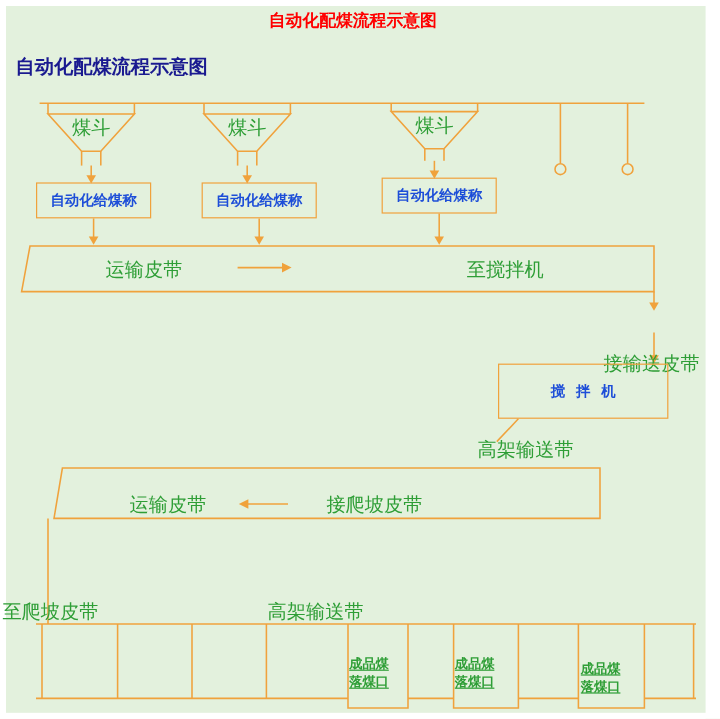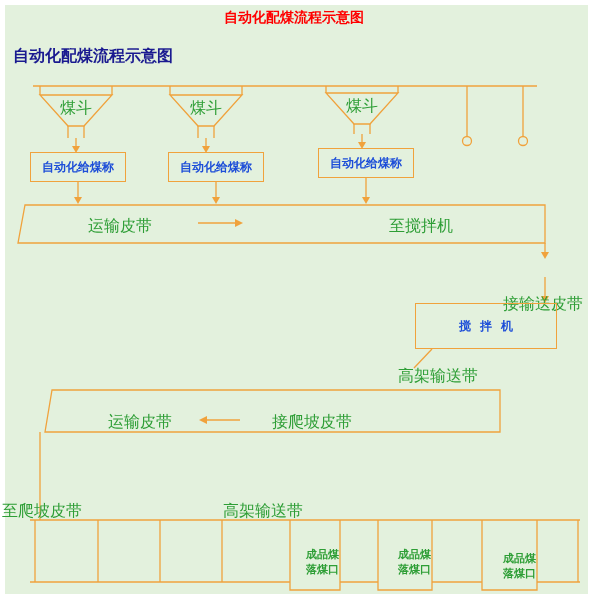--- a/index.html
+++ b/index.html
@@ -7,21 +7,21 @@
   body { background:#ffffff; font-family:"Liberation Sans", sans-serif; }
   .stage { position:relative; width:588px; height:599px; background:#ffffff; overflow:hidden; }
   .paper { position:absolute; left:5px; top:5px; width:590px; height:589px; background:#e3f1dd; }
   svg.wires { position:absolute; left:0; top:0; }
   .title-red { position:absolute; left:0; right:0; top:9px; text-align:center; color:#ff0000; font-weight:bold; font-size:14px; }
   .title-navy { position:absolute; left:13px; top:46px; color:#1a1a90; font-weight:bold; font-size:16px; }
   .lbl { position:absolute; color:#2e9e36; font-weight:normal; font-size:16px; text-align:center; line-height:1.2; white-space:nowrap; }
   .box { position:absolute; border:1.5px solid #f0a23c; display:flex; align-items:center; justify-content:center;
          color:#1d4ed8; font-weight:bold; font-size:12px; white-space:nowrap;font-family:Liberation Mono, monospace; }
   .mixer-text { letter-spacing:9px; text-indent:9px; }
-  .outlet-lbl { position:absolute; color:#2e9e36; font-weight:bold; font-size:11px; text-align:right; line-height:1.4; }
+  .outlet-lbl { position:absolute; color:#2e9e36; font-weight:bold; font-size:11px; text-align:left; line-height:1.4;text-decoration:underline; }
 </style>
 </head>
 <body>
 
 <div class="stage">
   <div class="paper"></div>
 
   <svg class="wires" width="600" height="599" viewBox="0 0 600 599">
     <g stroke="#f0a23c" stroke-width="1.3" fill="none">
 

